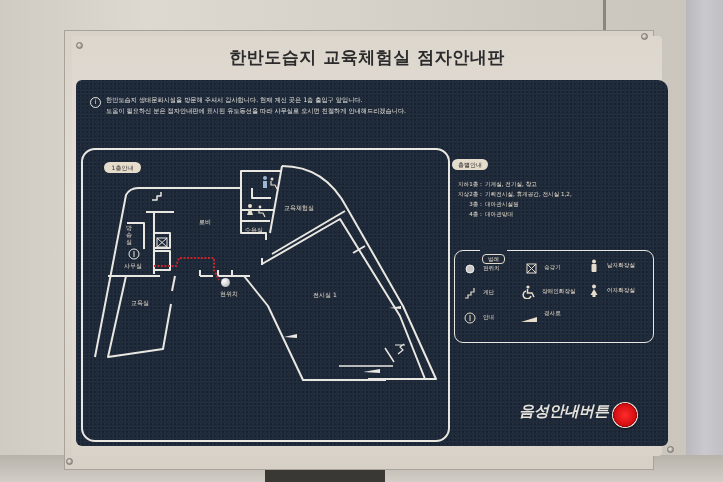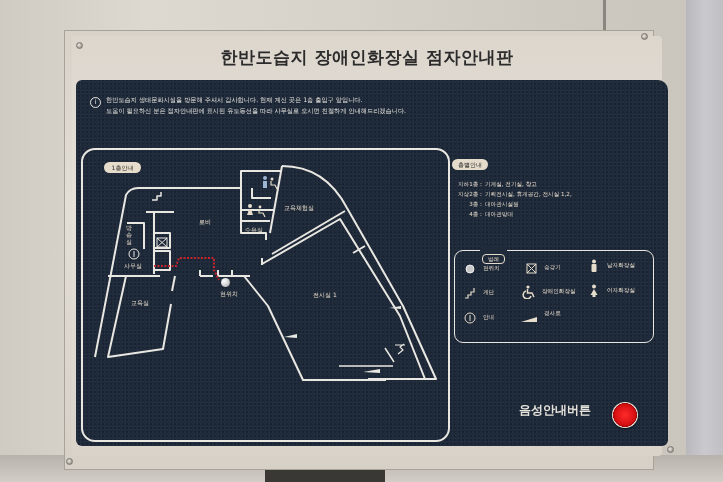--- a/index.html
+++ b/index.html
@@ -106,21 +106,21 @@
     .legend-badge span {
       display: inline-block; border: 1px solid #e6dccb; border-radius: 4px; color: #e6dccb;
       font-size: 5.5px; padding: 0 5px; line-height: 8px;
     }
     .lg-item { position: absolute; display: flex; align-items: center; gap: 6px; }
     .lg-icon { width: 14px; height: 14px; display: flex; align-items: center; justify-content: center; }
     .lg-label { font-size: 5.6px; color: #e6dccb; white-space: nowrap; }
 
     
     .voice-label {
-      position: absolute; left: 519px; top: 402px; font-size: 12px; font-weight: bold; color: #e6e3dc;
+      position: absolute; left: 519px; top: 402px; font-size: 15px; font-weight: bold; color: #e6e3dc; font-style: italic;
     }
     .voice-button {
       position: absolute; left: 612px; top: 402px; width: 26px; height: 26px; border-radius: 50%;
       background: radial-gradient(circle, #ff2b2b 0%, #d60f12 55%, #a50a0c 64%, #e6e2dc 66%, #f3f1ec 88%, #9b968e 100%);
       box-shadow: 0 1px 2px rgba(0,0,0,0.6);
       cursor: pointer;
     }
   </style>
 </head>
 <body>
@@ -131,21 +131,21 @@
 <div class="post-dark"></div>
 
 <div class="plate"></div>
 <div class="plate-inner"></div>
 
 <div class="screw" style="left:76px;top:42px;"></div>
 <div class="screw" style="left:641px;top:33px;"></div>
 <div class="screw" style="left:66px;top:458px;"></div>
 <div class="screw" style="left:667px;top:446px;"></div>
 
-<div class="title">한반도습지 장애인화장실 점자안내판</div>
+<div class="title">한반도습지 교육체험실 점자안내판</div>
 
 <div class="panel"></div>
 
 <div class="intro">
   <div class="info-icon">i</div>
   <div class="lines">
     <span class="line">한반도습지 생태문화시설을 방문해 주셔서 감사합니다. 현재 계신 곳은 1층 출입구 앞입니다.</span>
     <span class="line">도움이 필요하신 분은 점자안내판에 표시된 유도동선을 따라 사무실로 오시면 친절하게 안내해드리겠습니다.</span>
   </div>
 </div>

